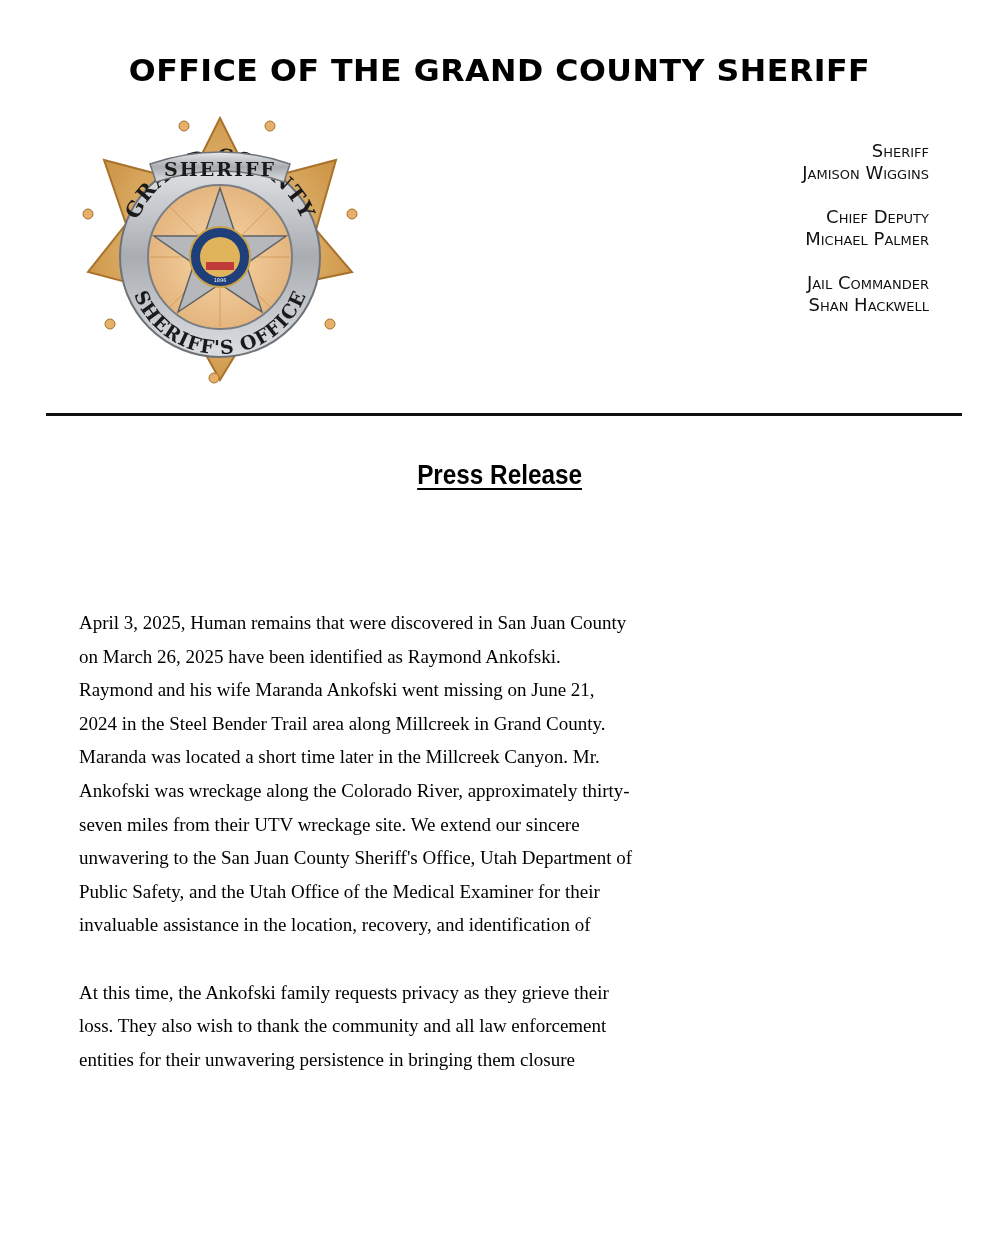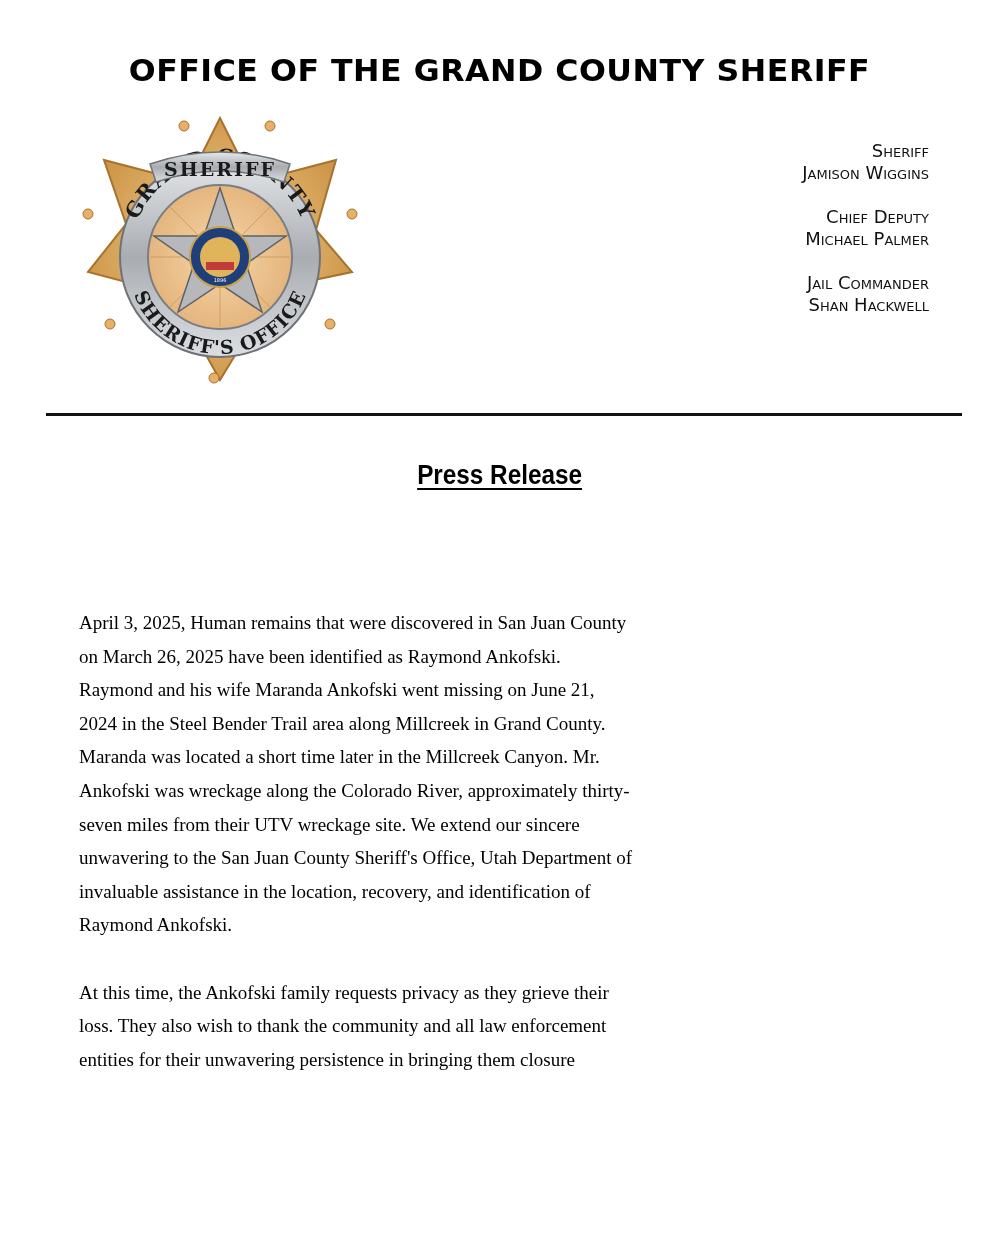--- a/index.html
+++ b/index.html
@@ -122,21 +122,21 @@
 <div class="body">
   <p>
     <span class="line">April 3, 2025, Human remains that were discovered in San Juan County</span>
     <span class="line">on March 26, 2025 have been identified as Raymond Ankofski.</span>
     <span class="line">Raymond and his wife Maranda Ankofski went missing on June 21,</span>
     <span class="line">2024 in the Steel Bender Trail area along Millcreek in Grand County.</span>
     <span class="line">Maranda was located a short time later in the Millcreek Canyon. Mr.</span>
     <span class="line">Ankofski was wreckage along the Colorado River, approximately thirty-</span>
     <span class="line">seven miles from their UTV wreckage site. We extend our sincere</span>
     <span class="line">unwavering to the San Juan County Sheriff's Office, Utah Department of</span>
+    <span class="line">Public Safety, and the Utah Office of the Medical Examiner for their</span>
     <span class="line">invaluable assistance in the location, recovery, and identification of</span>
-    <span class="line">Raymond Ankofski.</span>
   </p>
   <p>
     <span class="line">At this time, the Ankofski family requests privacy as they grieve their</span>
     <span class="line">loss. They also wish to thank the community and all law enforcement</span>
     <span class="line">entities for their unwavering persistence in bringing them closure</span>
   </p>
 </div>
 
 </body></html>

